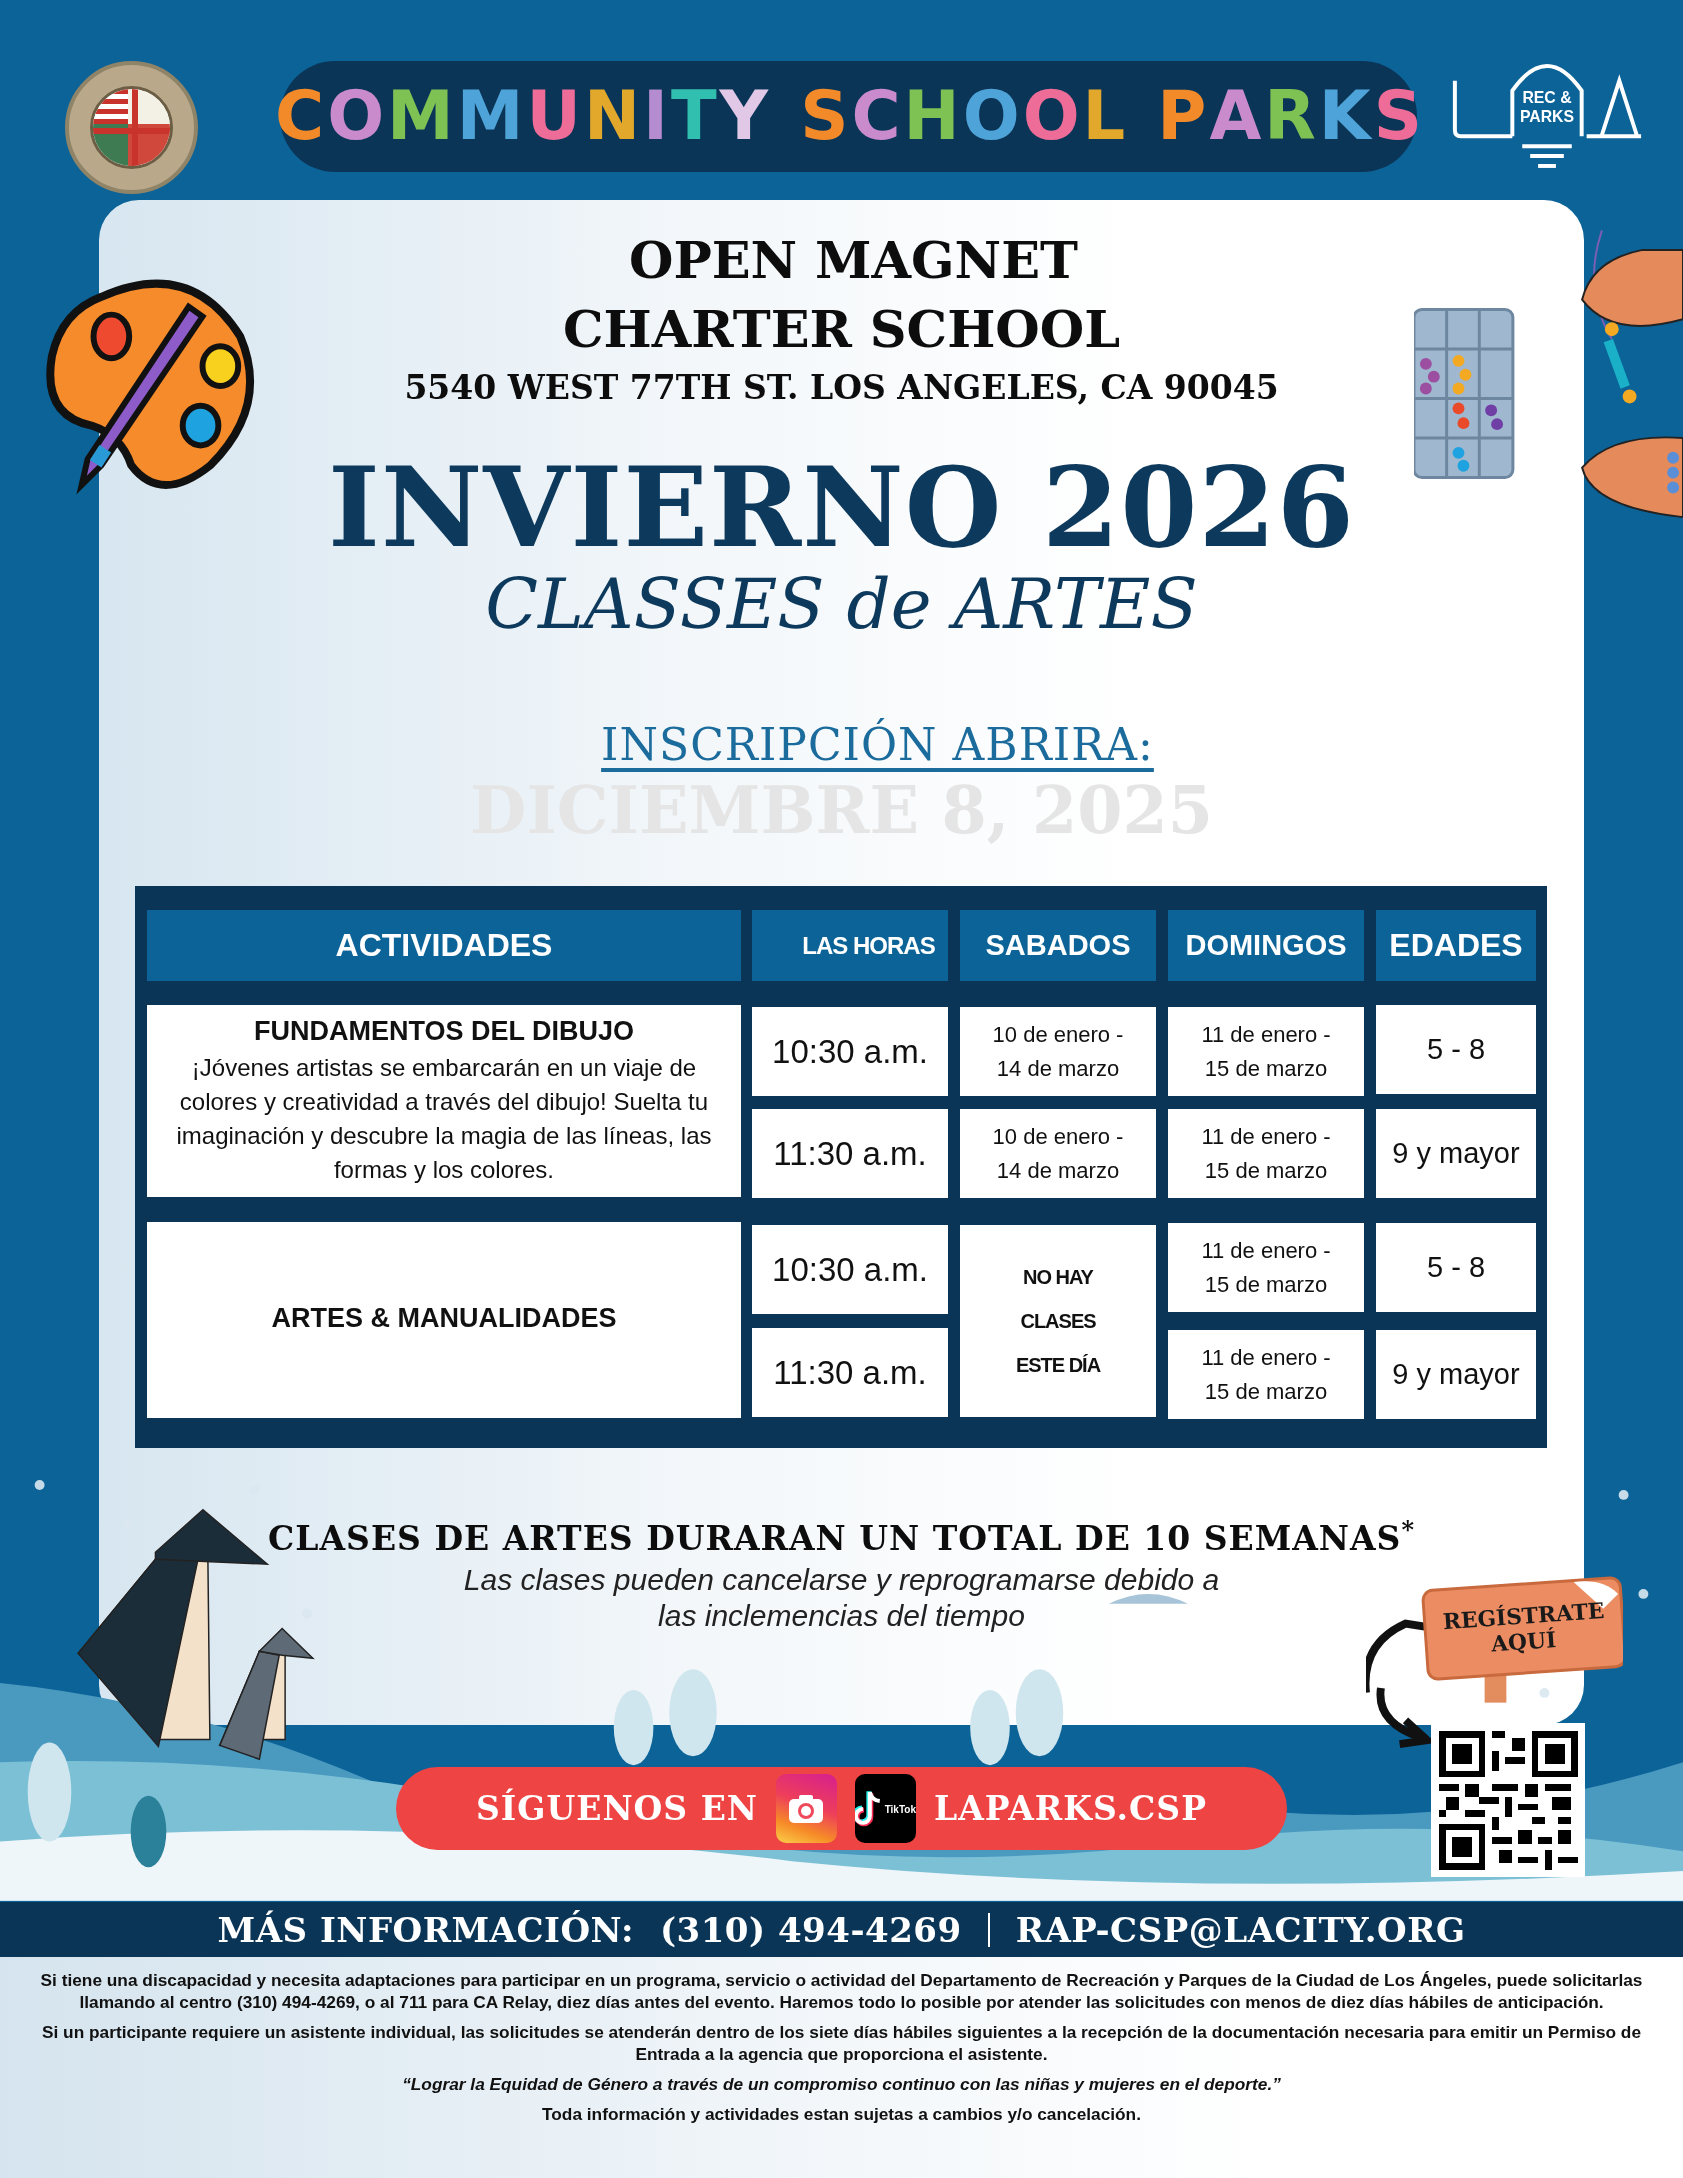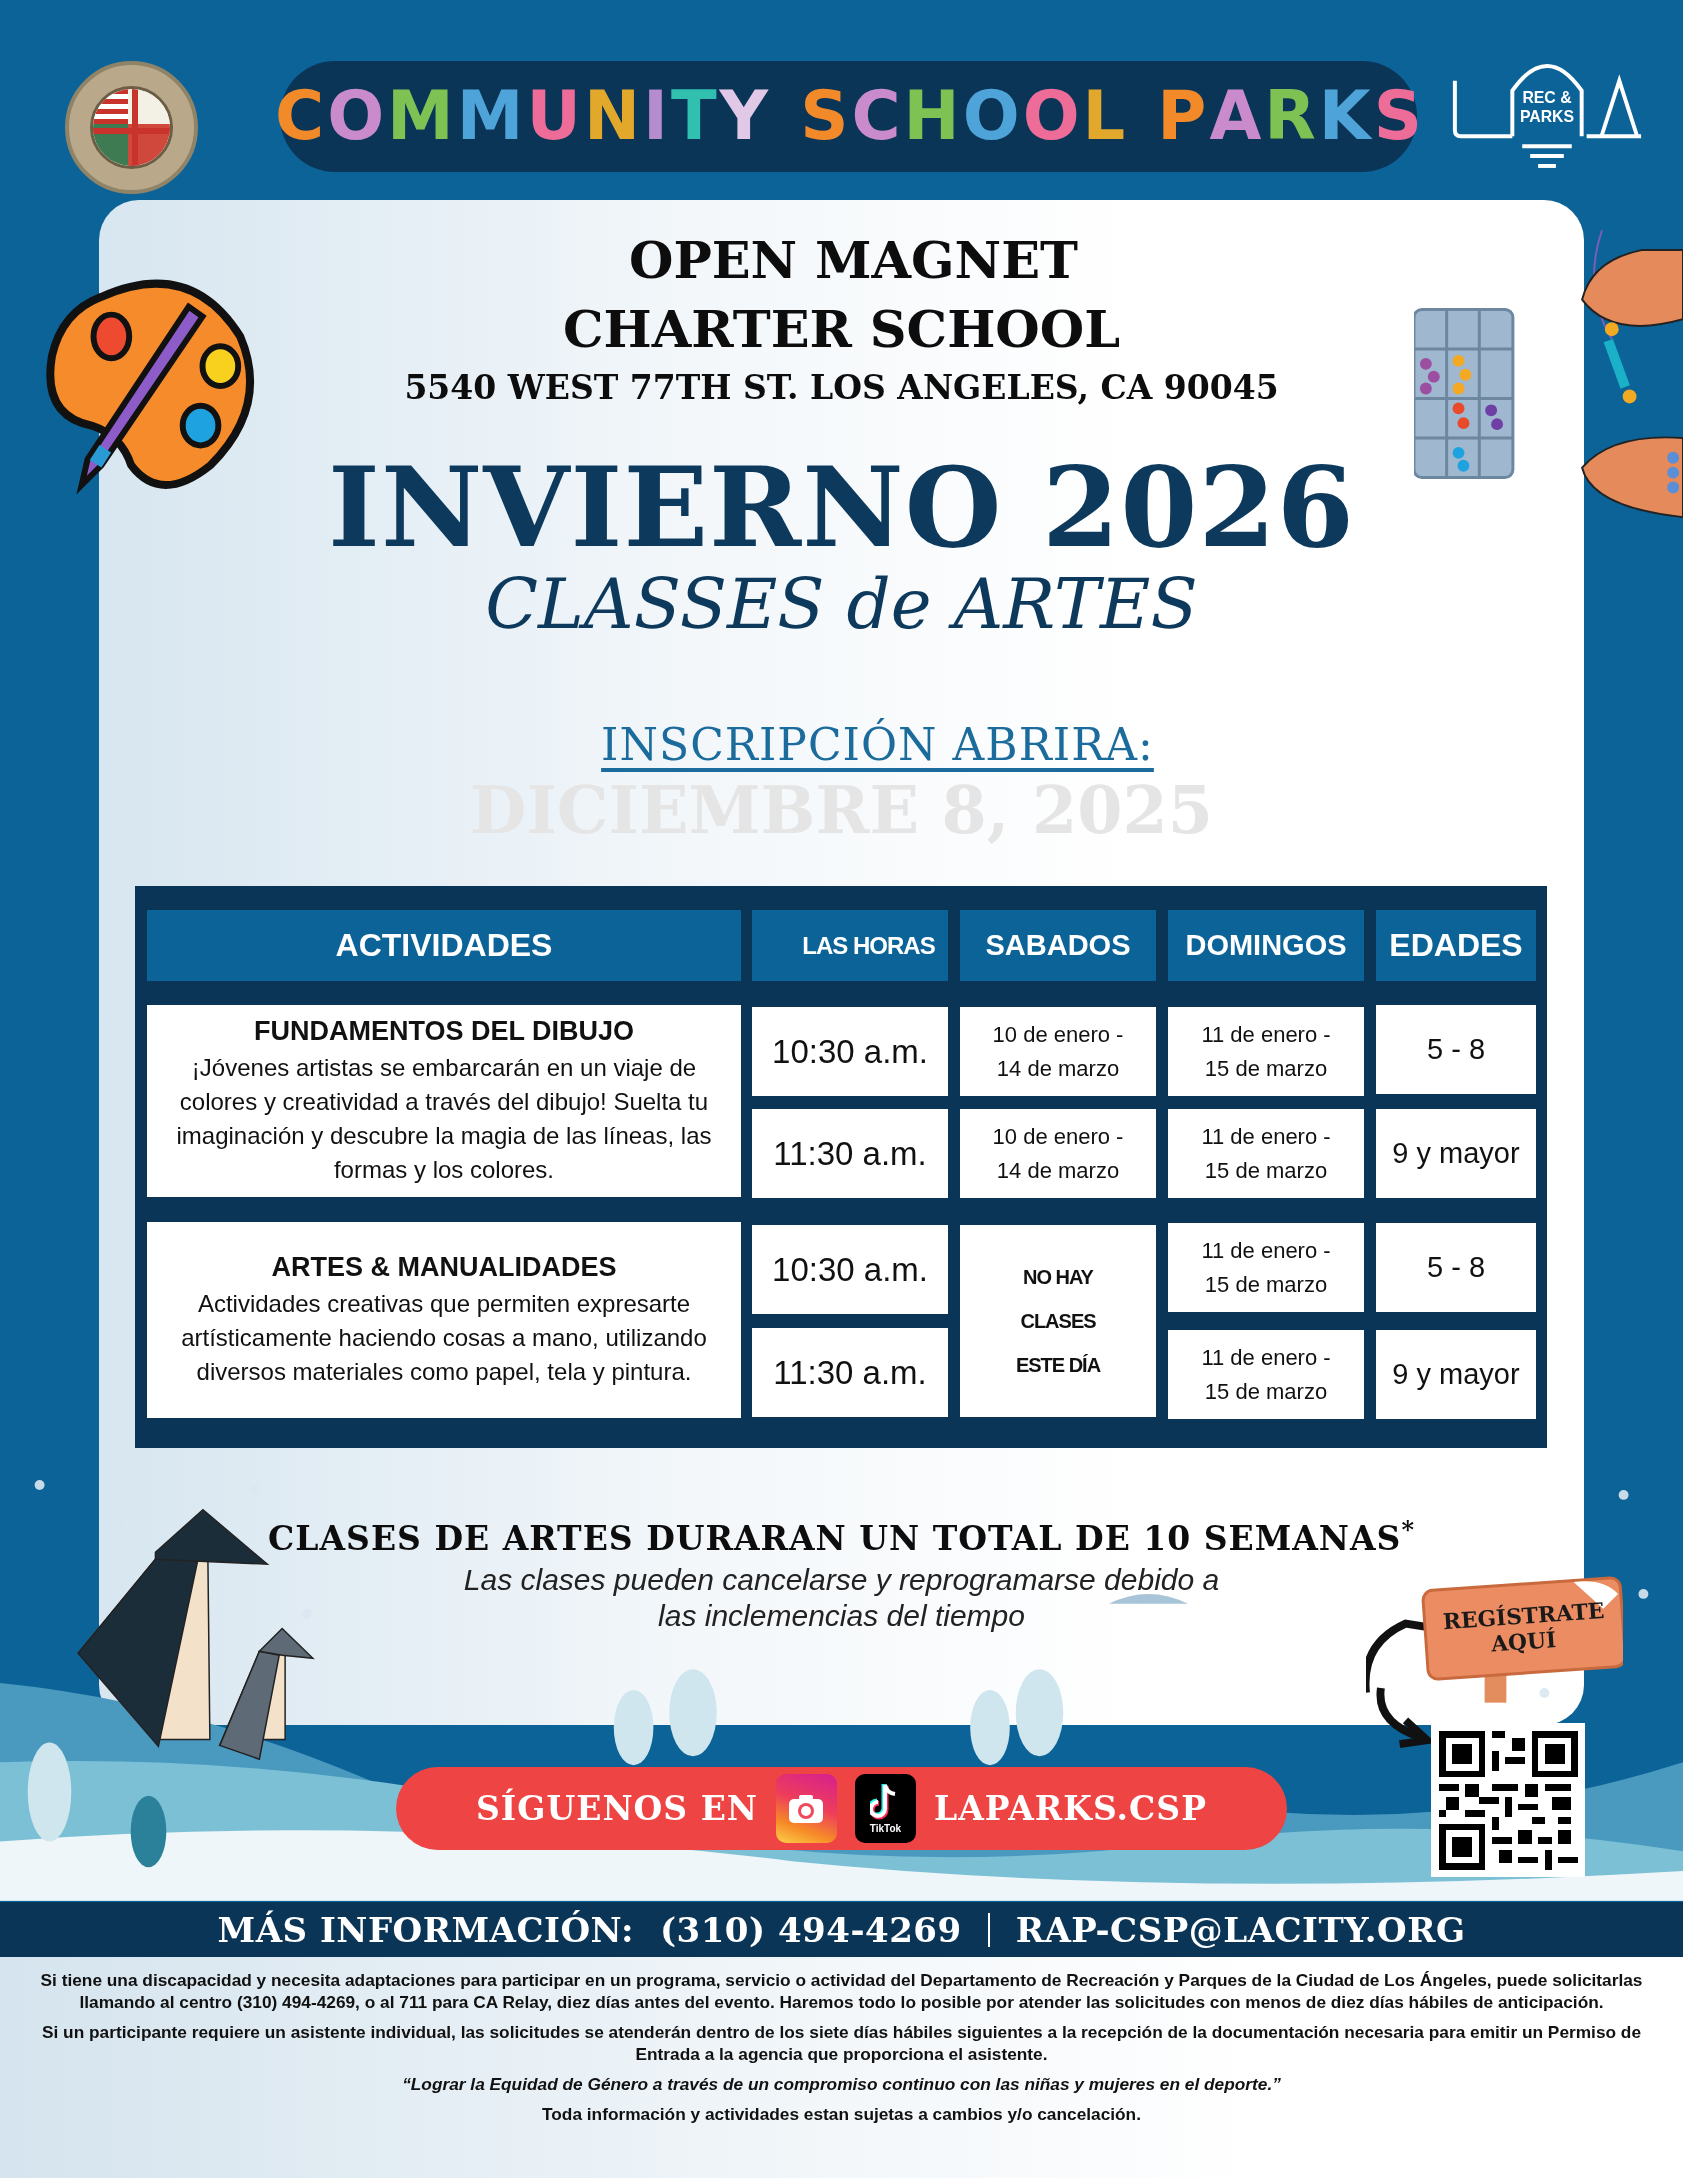--- a/index.html
+++ b/index.html
@@ -123,21 +123,21 @@
     display: flex; align-items: center; justify-content: center; gap: 18px;
   }
   .social .lbl { color: #fff; font-weight: bold; font-size: 33px; letter-spacing: 1px; }
   .ig-icon {
     width: 61px; height: 69px; border-radius: 10px;
     background: linear-gradient(200deg, #d61f8f 0%, #ee3e5a 45%, #f68b27 75%, #fbd14a 100%);
     display: flex; align-items: center; justify-content: center;
   }
   .tt-icon {
     width: 61px; height: 69px; border-radius: 10px; background: #000;
-    display: flex; flex-direction: column; align-items: center; justify-content: center;
+    display: flex; flex-direction: row; align-items: center; justify-content: center;
   }
   .tt-icon .tt-txt { color: #fff; font-size: 10px; font-weight: bold; margin-top: 2px; }
 
   
   .sign { position: absolute; left: 1366px; top: 1554px; width: 257px; height: 149px; }
   .qr {
     position: absolute; left: 1431px; top: 1723px; width: 154px; height: 154px;
     background: #fff; padding: 8px;
   }
 
@@ -306,21 +306,20 @@
     <span>14 de marzo</span>
   </div>
   <div class="cell body-cell dates" style="left:1033px;top:223px;width:196px;height:89px;">
     <span>11 de enero -</span>
     <span>15 de marzo</span>
   </div>
   <div class="cell body-cell ages" style="left:1241px;top:223px;width:160px;height:89px;">9 y mayor</div>
 
   <div class="cell body-cell" style="left:12px;top:336px;width:594px;height:196px;">
     <div class="act-title">ARTES &amp; MANUALIDADES</div>
-    <div class="act-desc">Actividades creativas que permiten expresarte artísticamente haciendo cosas a mano, utilizando diversos materiales como papel, tela y pintura.</div>
   </div>
   <div class="cell body-cell time" style="left:617px;top:339px;width:196px;height:89px;">10:30 a.m.</div>
   <div class="cell body-cell no-class" style="left:825px;top:339px;width:196px;height:192px;">
     <span>NO HAY</span>
     <span>CLASES</span>
     <span>ESTE DÍA</span>
   </div>
   <div class="cell body-cell dates" style="left:1033px;top:337px;width:196px;height:89px;">
     <span>11 de enero -</span>
     <span>15 de marzo</span>

